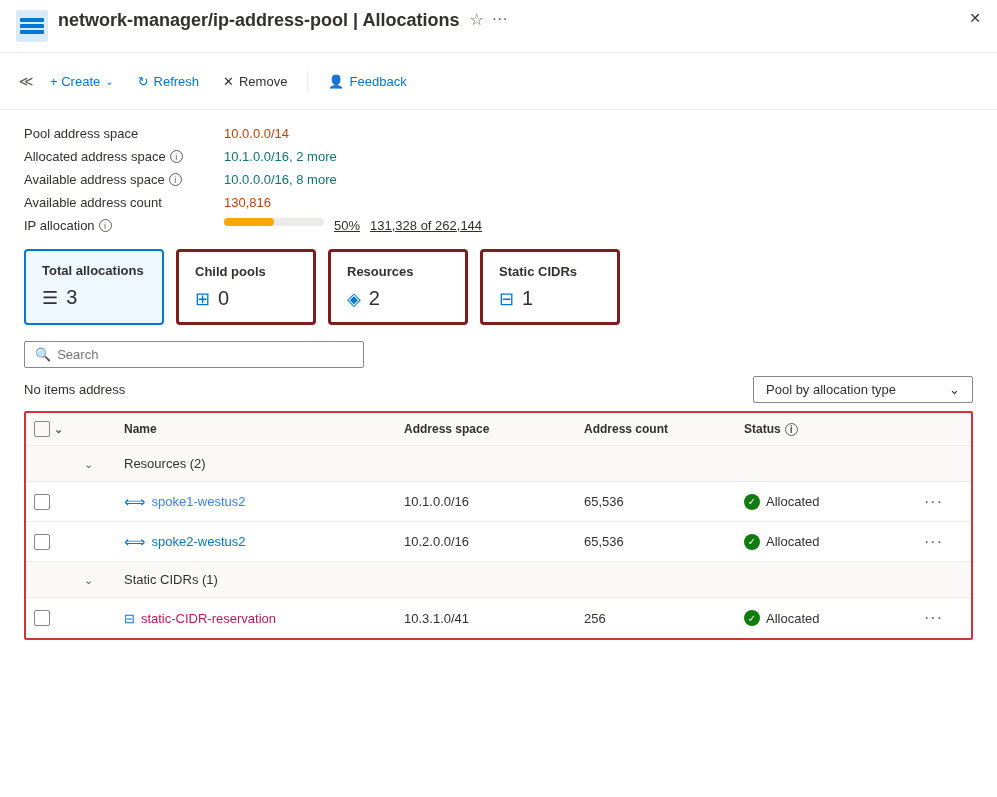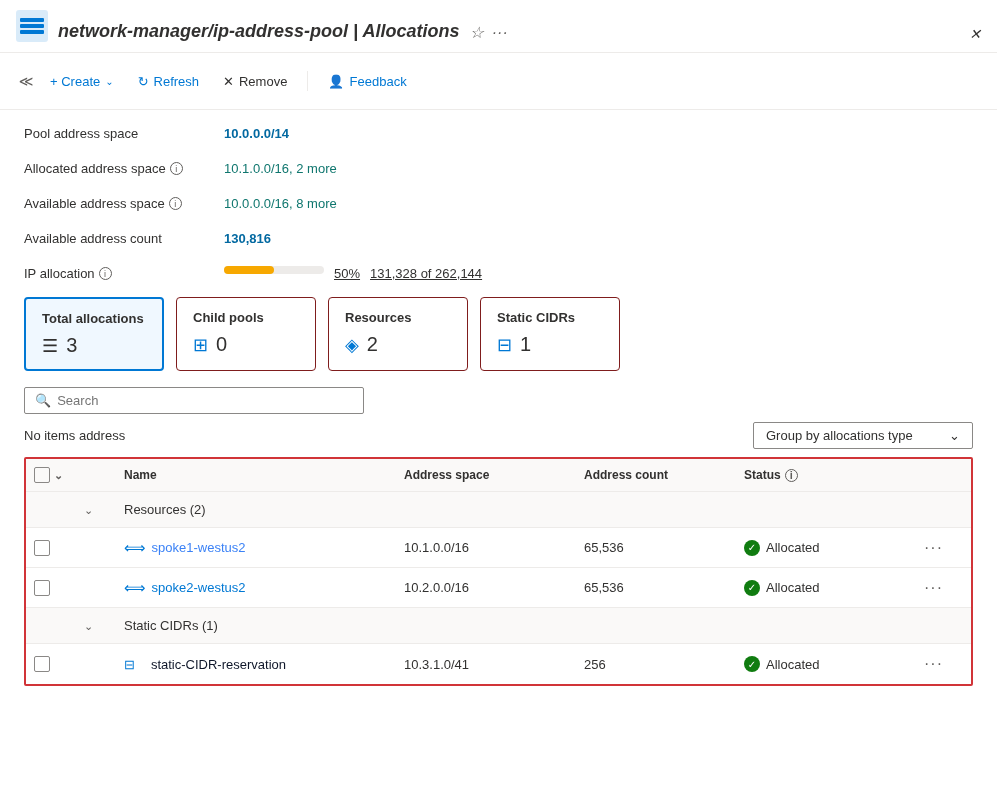--- a/index.html
+++ b/index.html
@@ -1,19 +1,19 @@
 <!DOCTYPE html>
 <html><head>
   <meta charset="utf-8">
   <style>
     * { box-sizing: border-box; margin: 0; padding: 0; }
     body { font-family: 'Segoe UI', Arial, sans-serif; font-size: 13px; color: #323130; background: #fff; width: 997px; height: 797px; overflow: hidden; }
 
     .title-bar {
-      display: flex; align-items: flex-end; padding: 10px 16px; border-bottom: 1px solid #edebe9; font-style: italic;
+      display: flex; align-items: flex-start; padding: 10px 16px; border-bottom: 1px solid #edebe9;
     }
     .title-icon { width: 32px; height: 32px; margin-right: 10px; }
     .title-text h1 { font-size: 18px; font-weight: 600; color: #323130; }
     .title-text .subtitle { font-size: 11px; color: #605e5c; }
     .title-star { color: #605e5c; font-size: 16px; margin-left: 10px; cursor: pointer; }
     .title-dots { color: #605e5c; font-size: 16px; cursor: pointer; }
     .title-close { color: #323130; font-size: 14px; cursor: pointer; margin-left: 12px; }
 
     .toolbar {
       display: flex; align-items: center; padding: 8px 16px; border-bottom: 1px solid #edebe9; gap: 4px;
@@ -25,35 +25,35 @@
     .toolbar-divider { width: 1px; height: 20px; background: #edebe9; margin: 0 6px; }
     .expand-icon { font-size: 10px; color: #0078d4; }
 
     .sidebar-toggle {
       width: 20px; height: 40px; display: flex; align-items: center; justify-content: center;
       color: #605e5c; cursor: pointer; font-size: 14px;
     }
 
     .content { padding: 16px 24px; }
 
-    .info-grid { display: grid; grid-template-columns: 200px auto; gap: 20px 0; }
+    .info-grid { display: grid; grid-template-columns: 200px auto; gap: 8px 0; }
     .info-label { color: #323130; font-size: 13px; display: flex; align-items: center; gap: 4px; }
     .info-value { color: #0f766e; font-size: 13px; }
-    .info-value.plain { color: #0369a1; font-weight: bold; }
+    .info-value.plain { color: #c2410c; }
     .info-circle { width: 13px; height: 13px; border: 1px solid #605e5c; border-radius: 50%; display: inline-flex; align-items: center; justify-content: center; font-size: 9px; color: #605e5c; cursor: pointer; }
 
     .allocation-bar-row { display: flex; align-items: flex-start; gap: 10px; text-decoration: underline; }
     .allocation-bar-bg { width: 100px; height: 8px; background: #edebe9; border-radius: 4px; position: relative; }
     .allocation-bar-fill { height: 8px; background: #f7a800; border-radius: 4px; }
     .allocation-pct { color: #323130; font-size: 13px; }
     .allocation-count { color: #323130; font-size: 13px; }
 
     .stat-cards { display: flex; gap: 12px; margin: 16px 0; }
     .stat-card {
-      border: 1px solid #7f1d1d; border-radius: 4px; padding: 12px 16px; min-width: 140px; cursor: pointer;
+      border: 3px solid #7f1d1d; border-radius: 4px; padding: 12px 16px; min-width: 140px; cursor: pointer;
     }
     .stat-card.active { border: 2px solid #0078d4; background: #f0f8ff; }
     .stat-card-title { font-size: 13px; font-weight: 600; color: #323130; margin-bottom: 8px; }
     .stat-card-value { display: flex; align-items: center; gap: 8px; font-size: 20px; font-weight: 400; color: #323130; }
 
     .search-row { display: flex; align-items: center; margin-bottom: 8px; }
     .search-box {
       display: flex; align-items: center; border: 1px solid #8a8886; border-radius: 2px;
       padding: 5px 10px; gap: 6px; width: 340px; background: #fff;
     }
@@ -208,21 +208,21 @@
   <div class="search-row">
     <div class="search-box">
       <span class="search-icon">🔍</span>
       <input type="text" placeholder="Search" style="">
     </div>
   </div>
 
   <div class="filter-row">
     <span class="no-items">No items address</span>
     <div class="group-dropdown">
-      <span>Group by allocations type</span>
+      <span>Pool by allocation type</span>
       <span>⌄</span>
     </div>
   </div>
 
   <div class="table-container">
 
     <div class="table-header">
       <div>
         <div class="checkbox"></div>
         <span class="chevron">⌄</span>
@@ -299,21 +299,21 @@
     </div>
 
     <div class="table-row">
       <div>
         <div class="checkbox"></div>
       </div>
       <div></div>
       <div>
         <span class="link-cell">
           <span style="color:#0078d4; font-size:13px;">⊟</span>
-          <span style="color:#0f172a;margin-left:10px;">static-CIDR-reservation</span>
+          <span style="color:#be185d;">static-CIDR-reservation</span>
         </span>
       </div>
       <div>10.3.1.0/41</div>
       <div>256</div>
       <div class="status-cell">
         <div class="status-dot">✓</div>
         <span>Allocated</span>
       </div>
       <div>
         <span class="dots-menu">···</span>

